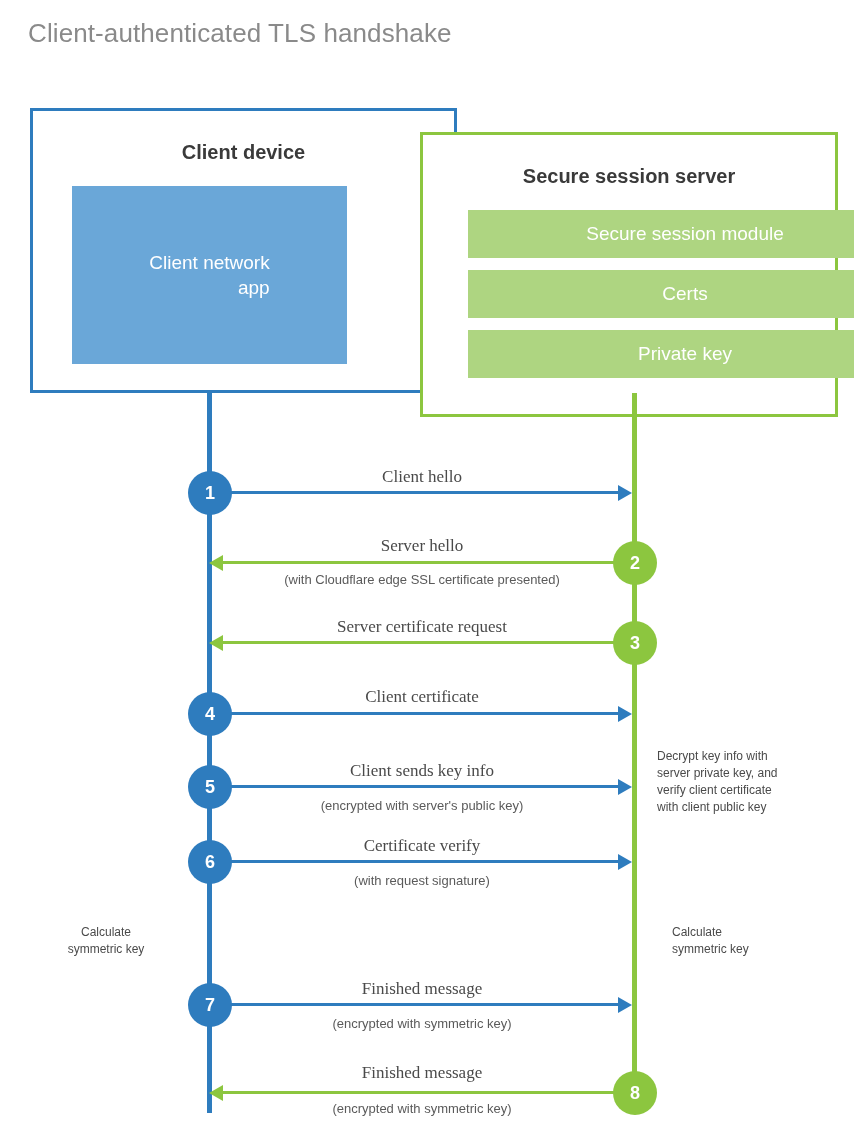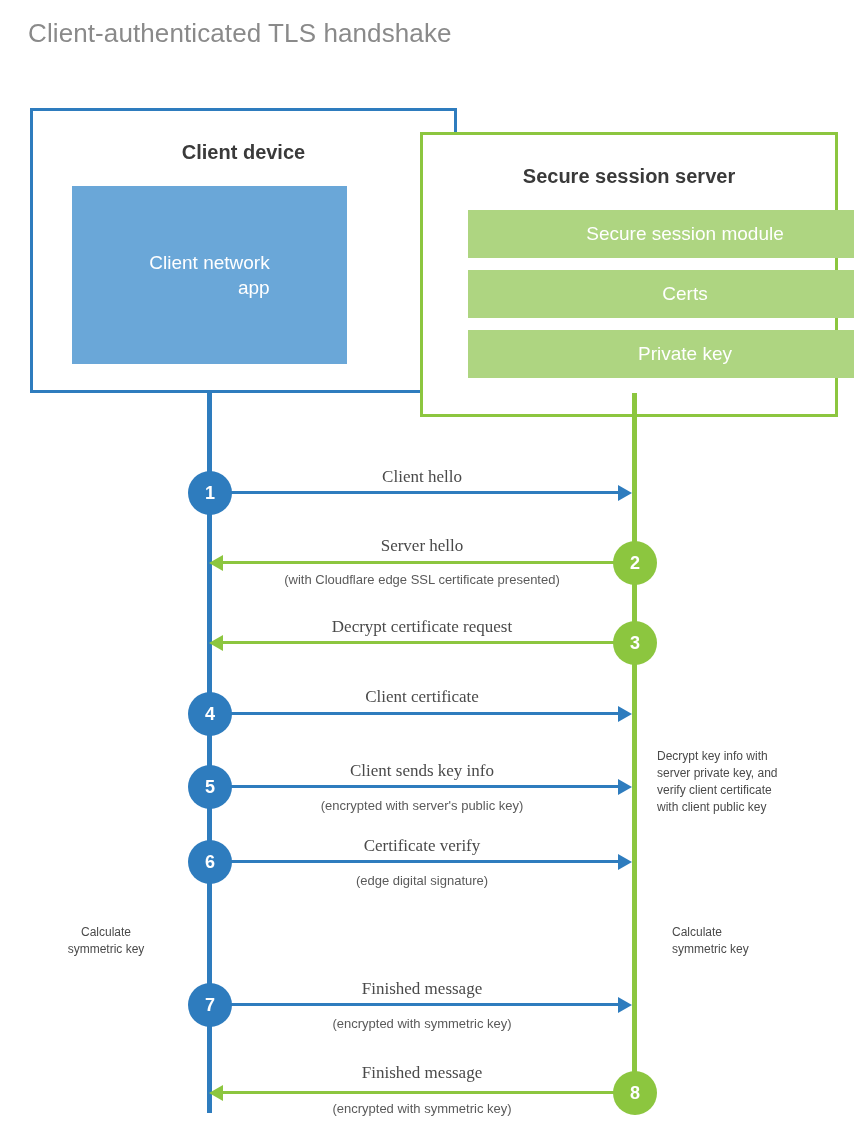--- a/index.html
+++ b/index.html
@@ -231,21 +231,21 @@
 <div class="arrow-line blue" style="left:210px; top:491px; width:408px;"></div>
 <div class="arrow-head right blue" style="left:618px; top:485px;"></div>
 <div class="step-circle blue" style="left:188px; top:471px;">1</div>
 
 <div class="msg-label" style="top:536px">Server hello</div>
 <div class="arrow-line green" style="left:223px; top:561px; width:410px;"></div>
 <div class="arrow-head left green" style="left:209px; top:555px;"></div>
 <div class="msg-sublabel" style="top:572px">(with Cloudflare edge SSL certificate presented)</div>
 <div class="step-circle green" style="left:613px; top:541px;">2</div>
 
-<div class="msg-label" style="top:617px">Decrypt certificate request</div>
+<div class="msg-label" style="top:617px">Server certificate request</div>
 <div class="arrow-line green" style="left:223px; top:641px; width:410px;"></div>
 <div class="arrow-head left green" style="left:209px; top:635px;"></div>
 <div class="step-circle green" style="left:613px; top:621px;">3</div>
 
 <div class="msg-label" style="top:687px">Client certificate</div>
 <div class="arrow-line blue" style="left:210px; top:712px; width:408px;"></div>
 <div class="arrow-head right blue" style="left:618px; top:706px;"></div>
 <div class="step-circle blue" style="left:188px; top:692px;">4</div>
 
 <div class="msg-label" style="top:761px">Client sends key info</div>
@@ -255,21 +255,21 @@
 <div class="step-circle blue" style="left:188px; top:765px;">5</div>
 
 <div class="side-note" id="note-decrypt">Decrypt key info with
 server private key, and
 verify client certificate
 with client public key</div>
 
 <div class="msg-label" style="top:836px">Certificate verify</div>
 <div class="arrow-line blue" style="left:210px; top:860px; width:408px;"></div>
 <div class="arrow-head right blue" style="left:618px; top:854px;"></div>
-<div class="msg-sublabel" style="top:873px">(edge digital signature)</div>
+<div class="msg-sublabel" style="top:873px">(with request signature)</div>
 <div class="step-circle blue" style="left:188px; top:840px;">6</div>
 
 <div class="side-note" id="note-client-symmetric">Calculate
 symmetric key</div>
 <div class="side-note" id="note-server-symmetric">Calculate
 symmetric key</div>
 
 <div class="msg-label" style="top:979px">Finished message</div>
 <div class="arrow-line blue" style="left:210px; top:1003px; width:408px;"></div>
 <div class="arrow-head right blue" style="left:618px; top:997px;"></div>

